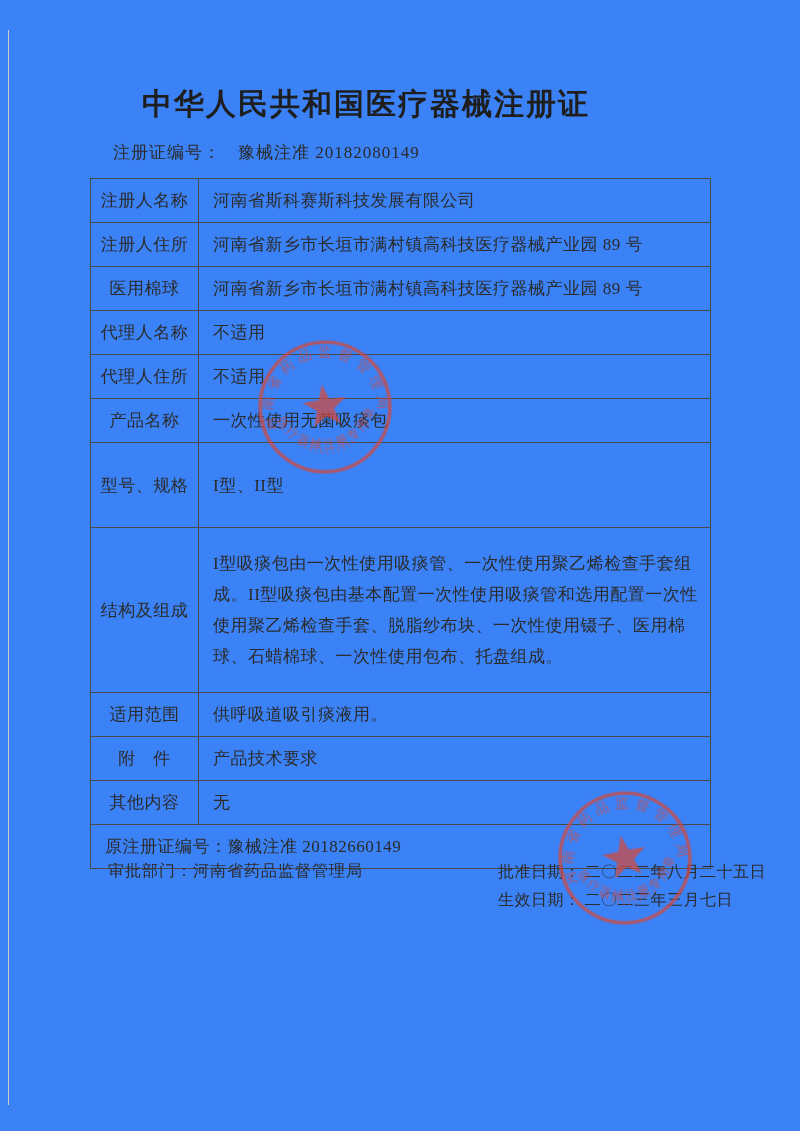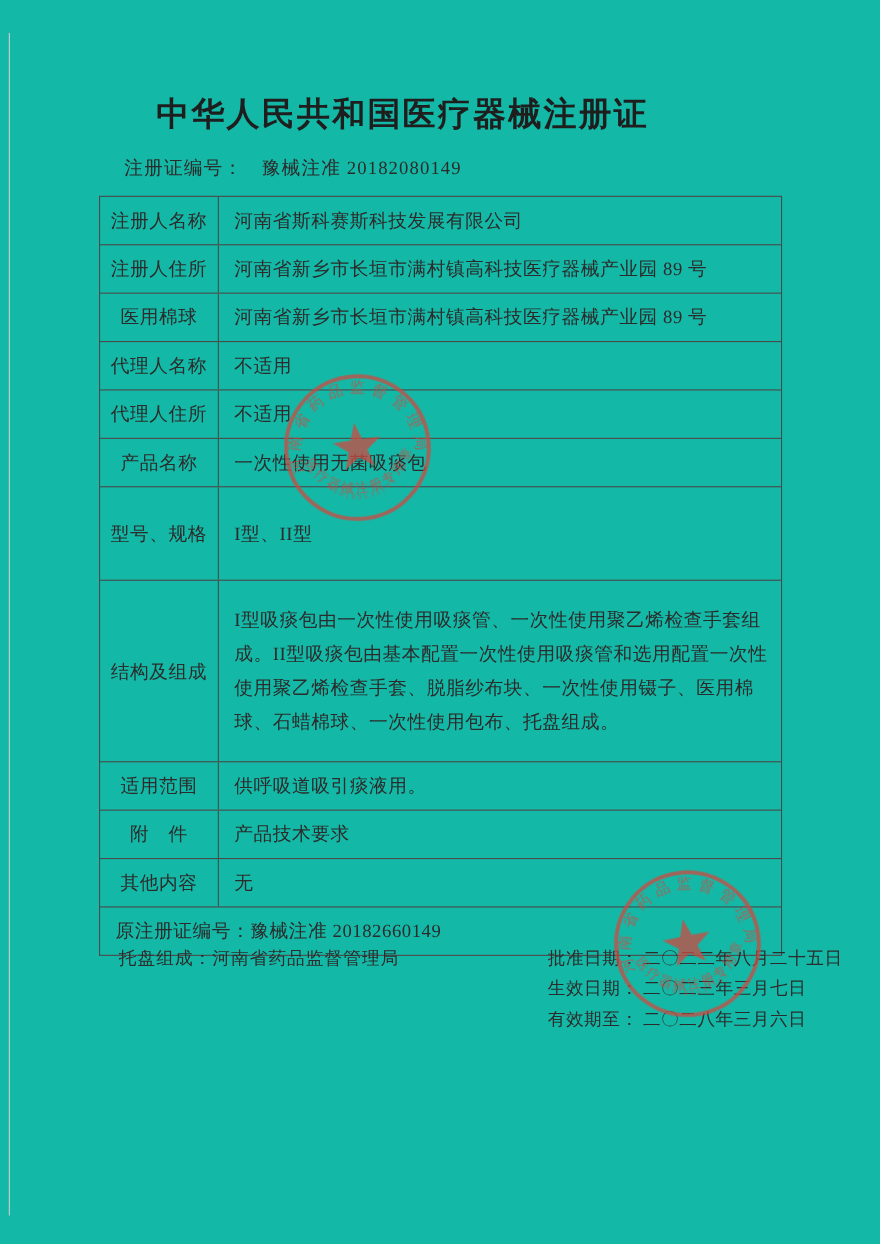--- a/index.html
+++ b/index.html
@@ -1,18 +1,18 @@
 <!DOCTYPE html>
 <html><head>
 <meta charset="utf-8">
 <style>
   html,body { margin:0; padding:0; background:#e9e9e9; }
   .page {
     position:relative; width:800px; height:1131px; margin:0 auto;
-    background:#14b8a6; overflow:hidden;
+    background:#3b82f6; overflow:hidden;
     font-family:"Liberation Serif","DejaVu Serif",serif;
     color:#2b2b2b;
   }
   .scan-edge {
     position:absolute; left:8px; top:30px; width:1px; height:1075px;
     background:#cccccc;
   }
   .title {
     position:absolute; left:0; top:84px; width:732px;
     text-align:center; font-size:30px; font-weight:bold;
@@ -117,27 +117,26 @@
       <div class="tr">
         <div class="td label">其他内容</div>
         <div class="td value">无</div>
       </div>
       <div class="tr">
         <div class="td value">原注册证编号：豫械注准 20182660149</div>
       </div>
     </div>
 
   <div class="footer-dept">
-    <span>托盘组成：</span><span>河南省药品监督管理局</span>
+    <span>审批部门：</span><span>河南省药品监督管理局</span>
   </div>
 
   <div class="footer-dates">
       <div class="date-line"><span>批准日期：</span><span class="dval">二〇二二年八月二十五日</span></div>
       <div class="date-line"><span>生效日期：</span><span class="dval">二〇二三年三月七日</span></div>
-      <div class="date-line"><span>有效期至：</span><span class="dval">二〇二八年三月六日</span></div>
     </div>
 
   <svg class="stamp one" viewBox="0 0 160 160">
     <defs>
       <path id="s1-top" d="M 24,98 A 58 58 0 1 1 136,98" fill="none"></path>
       <path id="s1-bot" d="M 26,88 A 58 58 0 0 0 134,88" fill="none"></path>
       <path id="s1-ser" d="M 40,110 A 48 48 0 0 0 120,110" fill="none"></path>
     </defs>
     <circle cx="80" cy="80" r="71" fill="none" stroke="#cf4a41" stroke-width="4"></circle>
     <path fill="#cf4a41" d="M80,55 L85.9,71.9 L103.8,72.3 L89.5,83.1 L94.7,100.2 L80,90 L65.3,100.2 L70.5,83.1 L56.2,72.3 L74.1,71.9 Z"></path>

